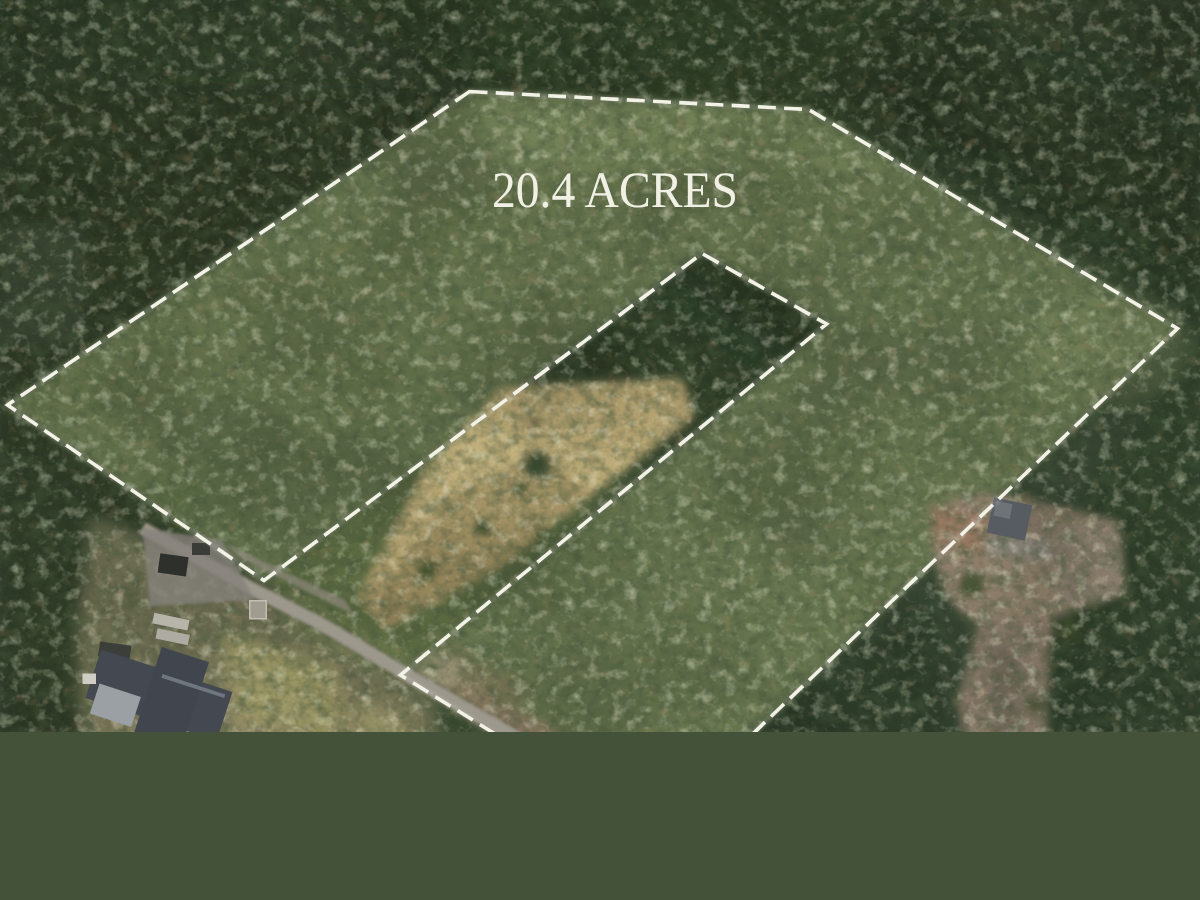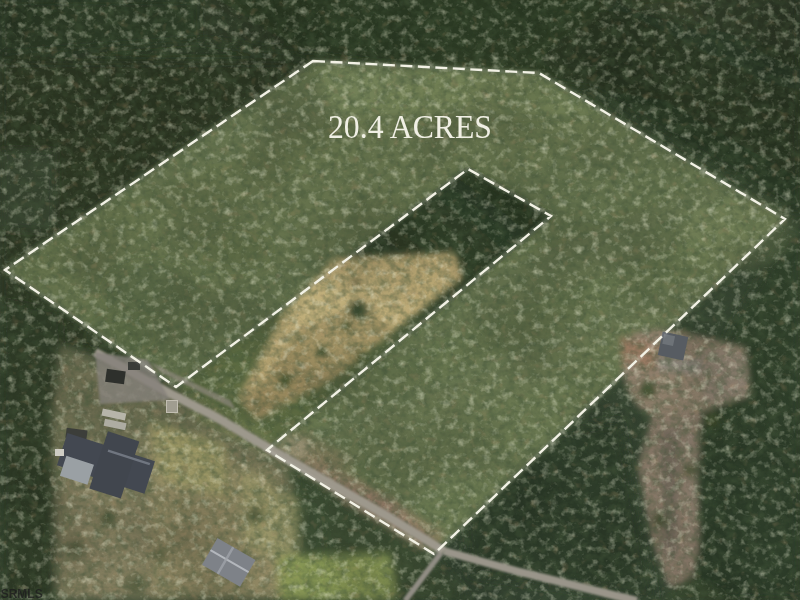--- a/index.html
+++ b/index.html
@@ -1,16 +1,16 @@
 <!DOCTYPE html>
 <html><head>
 <meta charset="utf-8">
 <style>
   html,body{margin:0;padding:0;background:#44523a;}
-  #scene{position:relative;width:800px;height:600px;overflow:hidden;text-decoration:underline;}
+  #scene{position:relative;width:800px;height:488px;overflow:hidden;text-decoration:underline;}
   svg{display:block;}
 </style>
 </head>
 <body>
 <div id="scene">
 <svg width="800" height="600" viewBox="0 0 800 600">
 <defs>
   <filter id="blur3" x="-20%" y="-20%" width="140%" height="140%">
           <feGaussianBlur stdDeviation="3"></feGaussianBlur>
         </filter>

